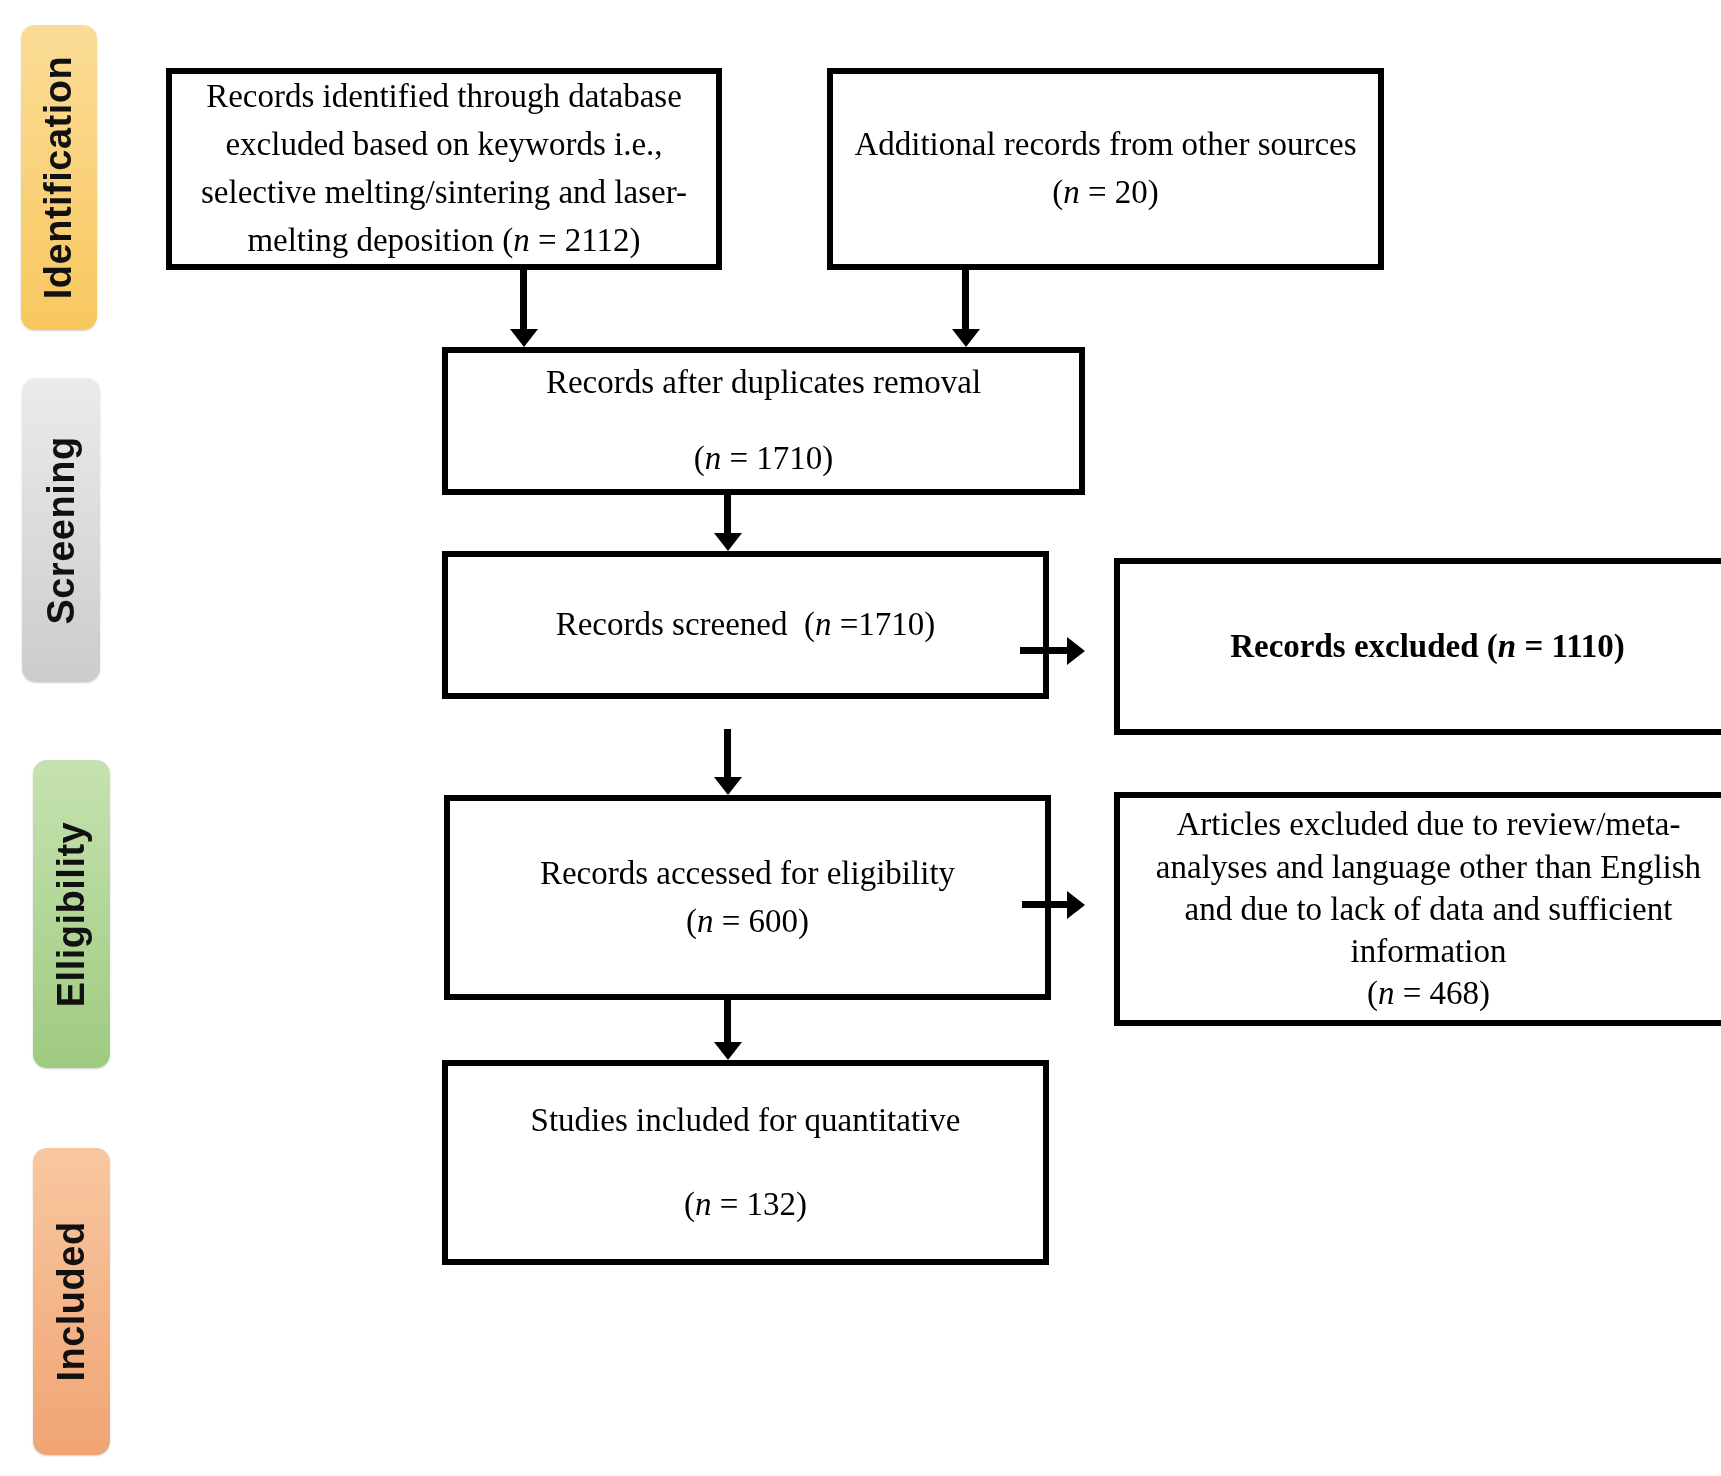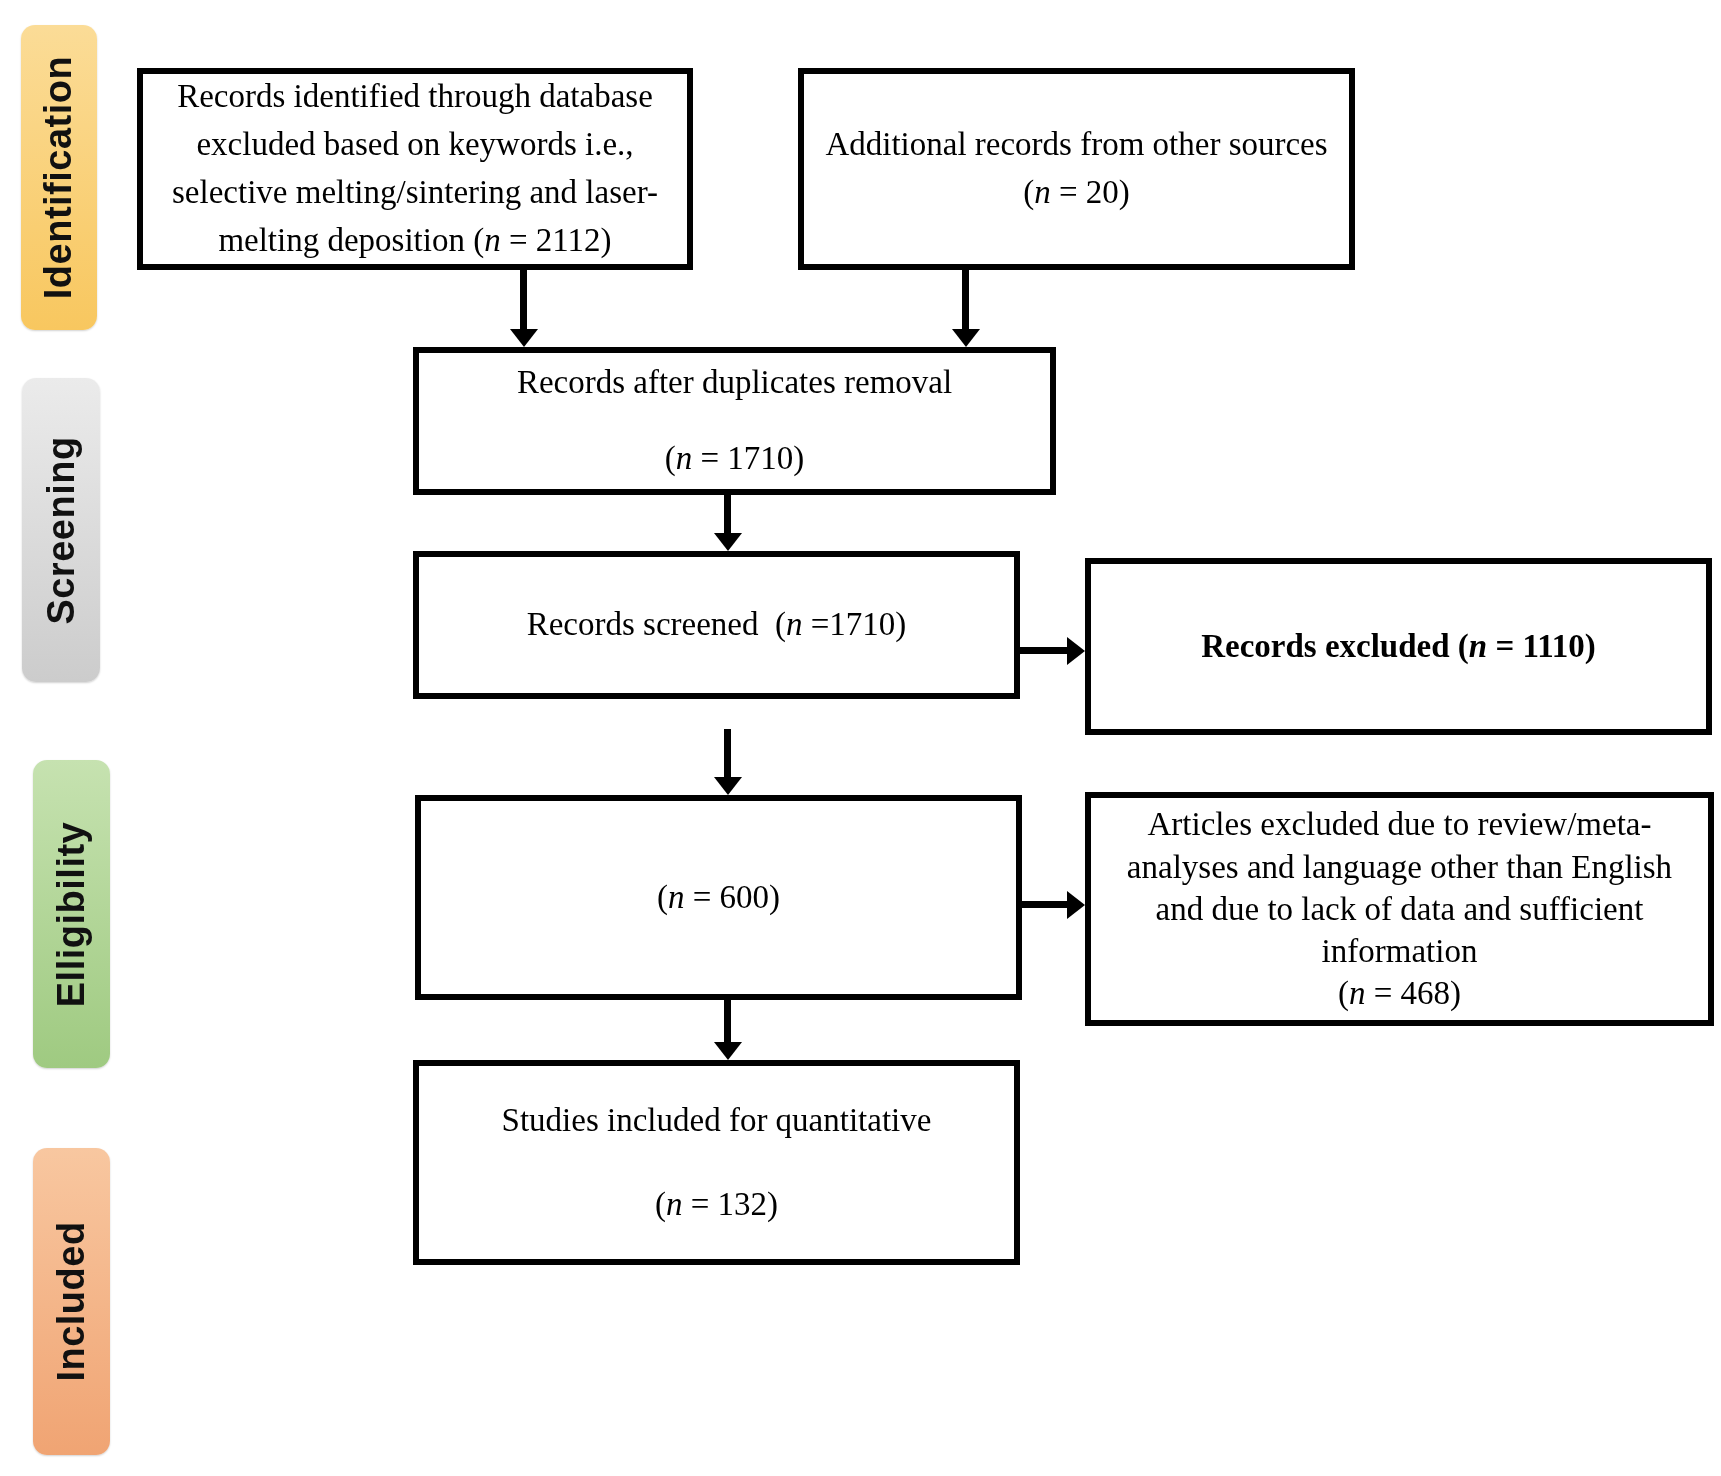--- a/index.html
+++ b/index.html
@@ -39,20 +39,21 @@
     background: var(--box-fill, #fff);
     border: 6px solid var(--box-border, #000);
     display: flex;
     flex-direction: column;
     align-items: center;
     justify-content: center;
     text-align: center;
     font-size: 33px;
     line-height: 1.45;
     box-sizing: border-box;
+    margin-left: 29px;
   }
   .flow-box .line { white-space: pre; }
   .flow-box.tight { line-height: 1.28; }
 
   
   .arrow-v, .arrow-h { position: absolute; background: var(--arrow, #000); }
   .arrow-v { width: 7px; }
   .arrow-h { height: 7px; }
   .arrow-v::after {
     content: "";
@@ -112,20 +113,21 @@
 
   <div class="flow-box" style="left:413px; top:551px; width:607px; height:148px;">
       <div class="line">Records screened  (<i>n</i> =1710)</div>
     </div>
 
   <div class="flow-box" style="left:1085px; top:558px; width:627px; height:177px;font-weight:bold;">
       <div class="line">Records excluded (<i>n</i> = 1110)</div>
     </div>
 
   <div class="flow-box" style="left:415px; top:795px; width:607px; height:205px;">
+      <div class="line">Records accessed for eligibility</div>
       <div class="line">(<i>n</i> = 600)</div>
     </div>
 
   <div class="flow-box tight" style="left:1085px; top:792px; width:629px; height:234px;">
       <div class="line">Articles excluded due to review/meta-</div>
       <div class="line">analyses and language other than English</div>
       <div class="line">and due to lack of data and sufficient</div>
       <div class="line">information</div>
       <div class="line">(<i>n</i> = 468)</div>
     </div>

